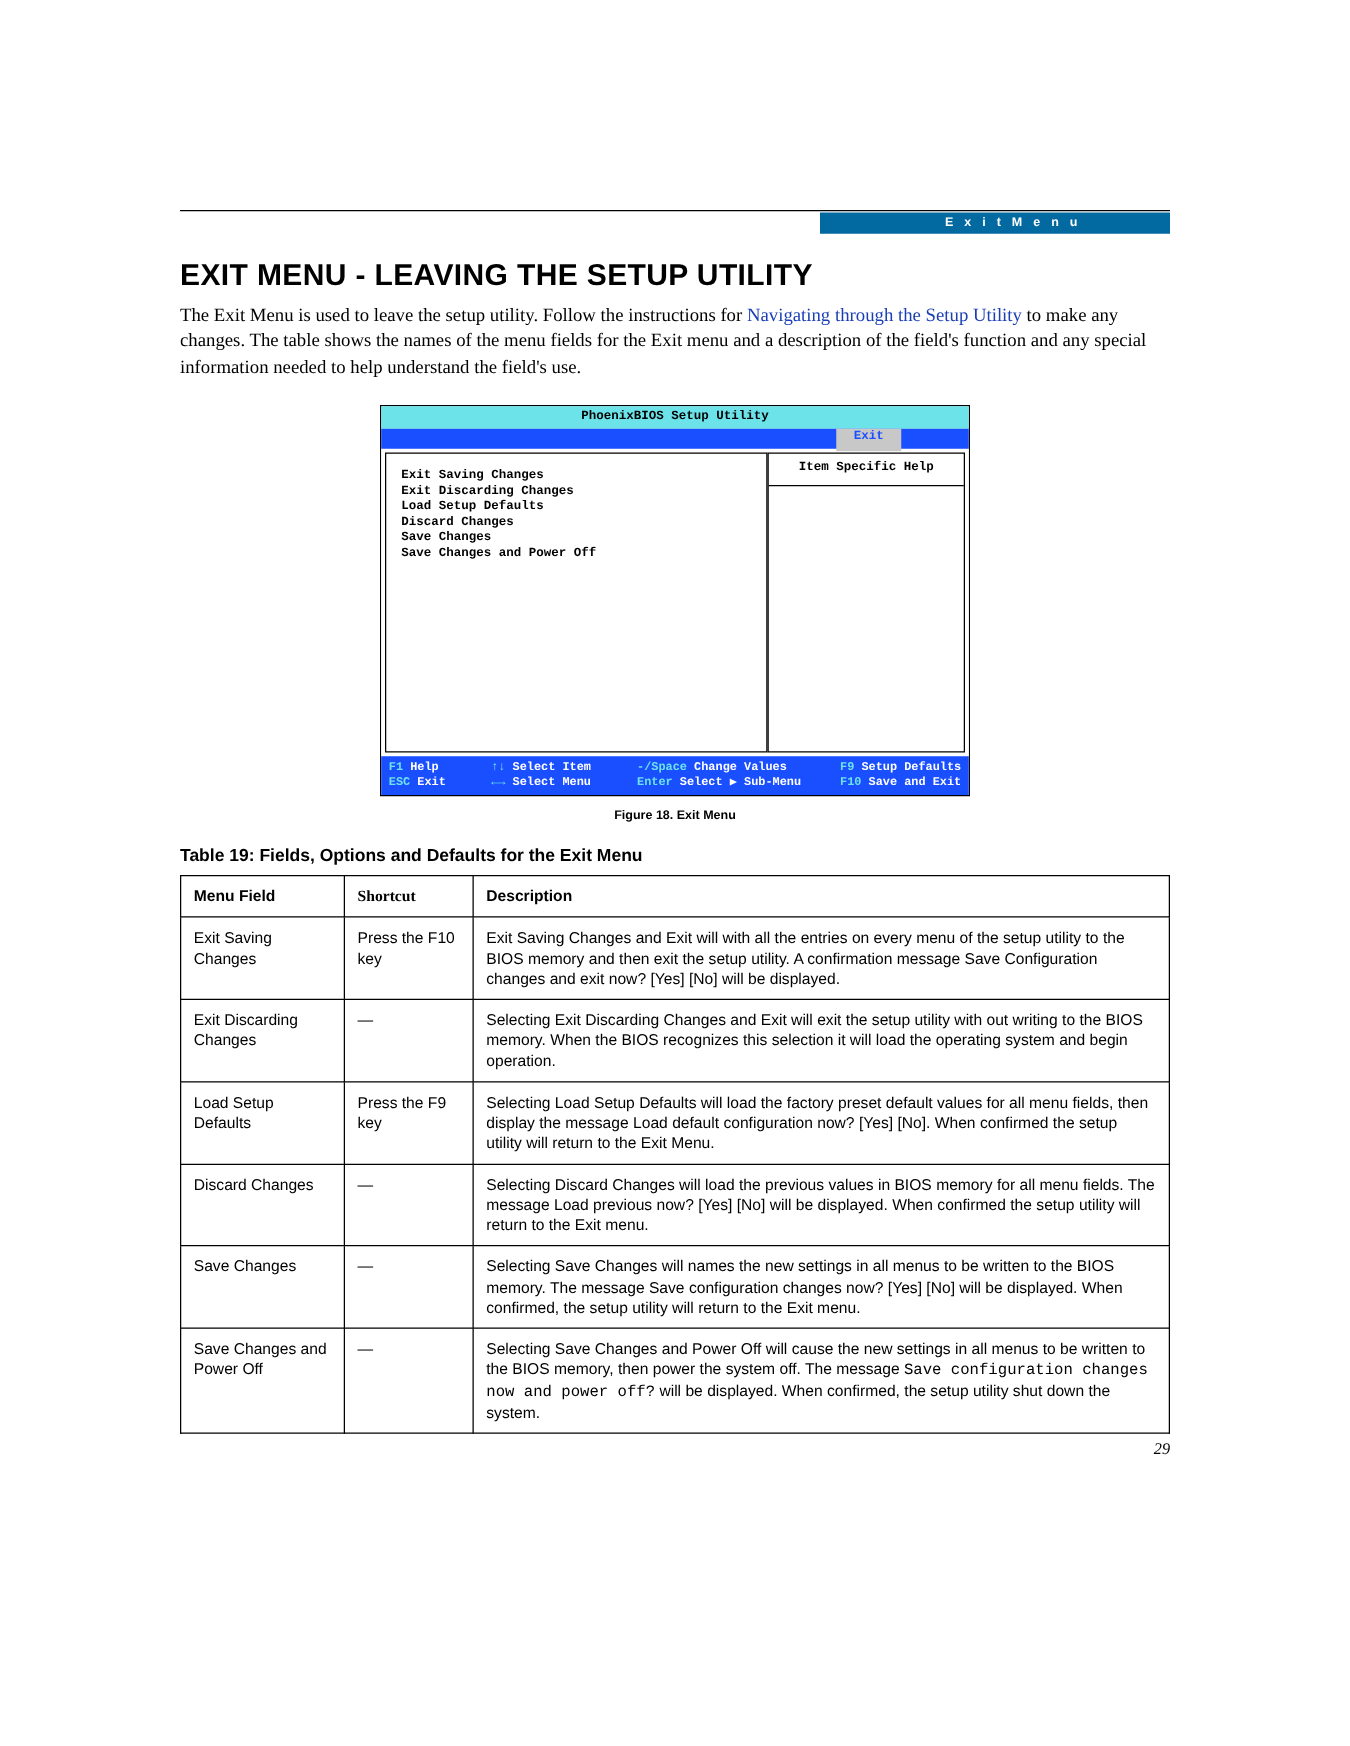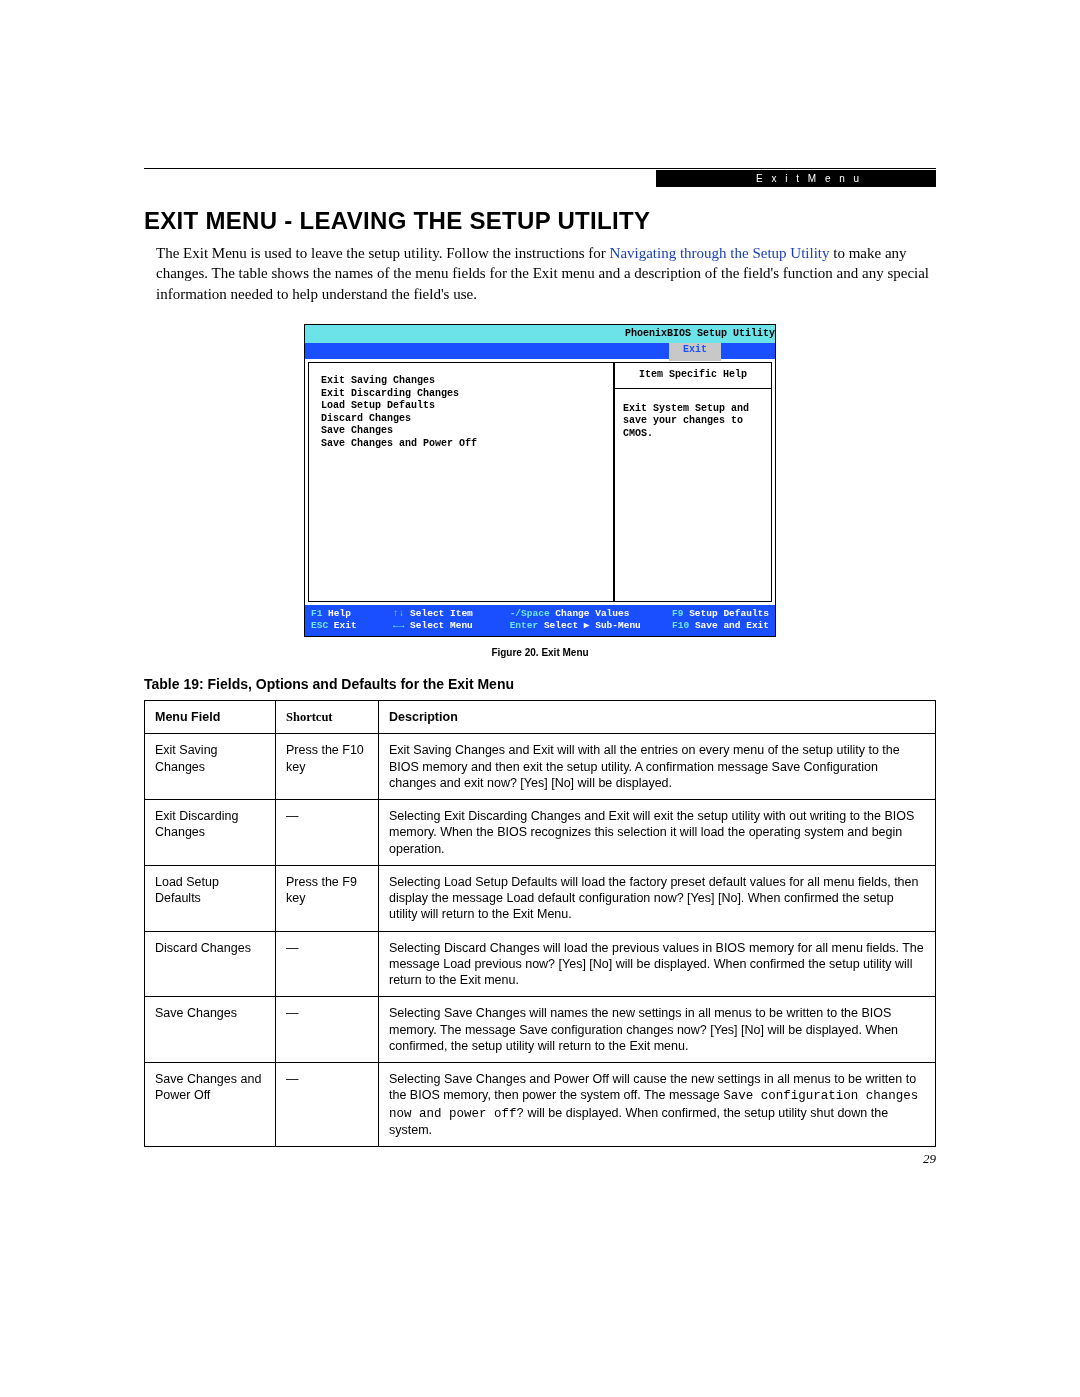--- a/index.html
+++ b/index.html
@@ -19,62 +19,62 @@
   .top-rule {
     border-top: 1.5px solid #000;
     margin-bottom: 0;
   }
   .header-bar {
     position: absolute;
     top: 170px;
     right: 144px;
     width: 280px;
     height: 17px;
-    background: #000000;
+    background: #0369a1;
     color: #fff;
     font-family: Verdana, Arial, sans-serif;
-    font-weight: normal;
+    font-weight: bold;
     font-size: 10px;
     letter-spacing: 3px;
     line-height: 17px;
     padding-left: 100px;
     box-sizing: border-box;
   }
   h1.title {
     font-family: "Segoe UI", Arial, sans-serif;
     font-weight: 700;
     font-size: 24px;
     margin: 38px 0 8px 0;
     letter-spacing: 0.3px;
   }
   p.intro {
     font-family: "Minion Pro", Georgia, serif;
     font-size: 15px;
     line-height: 1.35;
-    margin: 0 0 20px 12px;
+    margin: 0 0 20px 0;
   }
   p.intro .link { color: #1a3fb5; }
   
   .bios-wrap {
     display: flex;
     justify-content: center;
     margin: 6px 0 4px 0;
   }
   .bios {
     width: 470px;
     font-family: "Courier New", monospace;
     font-size: 10px;
     line-height: 1.25;
     border: 1px solid #000;
   }
   .bios .titlebar {
     background: #6ce3e9;
     color: #000;
     font-weight: bold;
-    text-align: right;
+    text-align: center;
     padding: 3px 0;
     font-size: 10px;
   }
   .bios .tabbar {
     background: #1a4fff;
     height: 16px;
     position: relative;
   }
   .bios .tabbar .tab {
     position: absolute;
@@ -197,41 +197,40 @@
         <div class="left">
           <div class="item">Exit Saving Changes</div>
           <div class="item">Exit Discarding Changes</div>
           <div class="item">Load Setup Defaults</div>
           <div class="item">Discard Changes</div>
           <div class="item">Save Changes</div>
           <div class="item">Save Changes and Power Off</div>
         </div>
         <div class="right">
           <div class="rh">Item Specific Help</div>
-          <div class="rb">Exit System Setup and save your changes to CMOS.</div>
         </div>
       </div>
       <div class="footer">
         <div class="row">
           <span class="cell c1"><span class="key">F1</span> <span>Help</span></span>
           <span class="cell c2"><span class="key">↑↓</span> <span>Select Item</span></span>
           <span class="cell c3"><span class="key">-/Space</span> <span>Change Values</span></span>
           <span class="cell c4"><span class="key">F9</span> <span>Setup Defaults</span></span>
         </div>
         <div class="row">
           <span class="cell c1"><span class="key">ESC</span> <span>Exit</span></span>
           <span class="cell c2"><span class="key">←→</span> <span>Select Menu</span></span>
           <span class="cell c3"><span class="key">Enter</span> <span>Select ▶ Sub-Menu</span></span>
           <span class="cell c4"><span class="key">F10</span> <span>Save and Exit</span></span>
         </div>
       </div>
     </div>
   </div>
 
-  <div class="fig-caption">Figure 20.  Exit Menu</div>
+  <div class="fig-caption">Figure 18.  Exit Menu</div>
 
   <div class="table-title">Table 19: Fields, Options and Defaults for the Exit Menu</div>
 
   <table class="fields">
     <thead>
       <tr>
         <th class="col-field">Menu Field</th>
         <th class="col-short">Shortcut</th>
         <th>Description</th>
       </tr>

